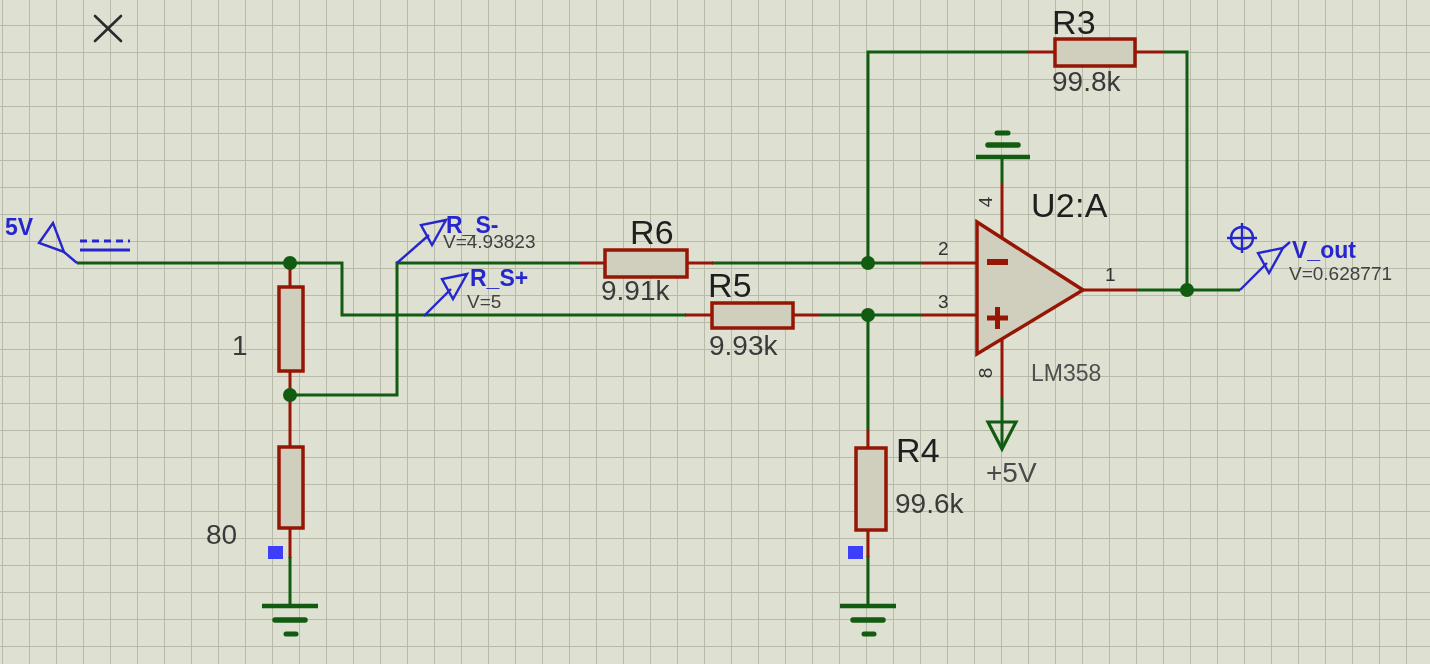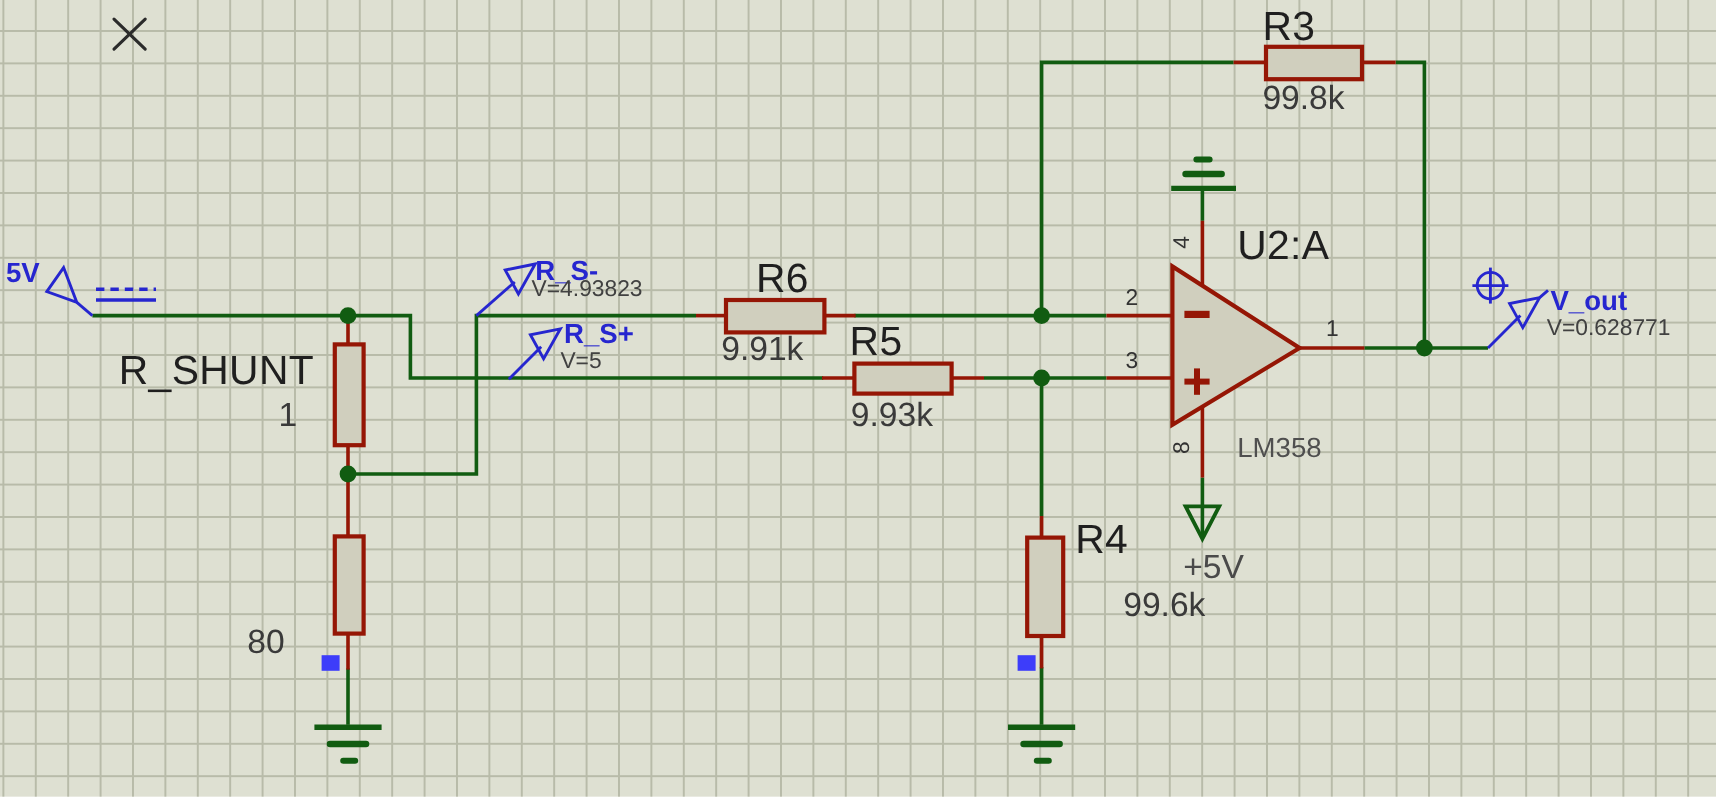--- a/index.html
+++ b/index.html
@@ -186,42 +186,41 @@
     </g>
 
     <g fill="var(--marker-blue)">
       <rect x="268" y="546" width="15" height="13"></rect>
       <rect x="848" y="546" width="15" height="13"></rect>
     </g>
   </svg>
 
   <div class="t probe-name" style="left:5px;top:215px;">5V</div>
 
-  <div class="t ref" style="left:99px;top:292px;">R_SHUNT</div>
   <div class="t val" style="left:232px;top:331px;">1</div>
 
   <div class="t val" style="left:206px;top:488px;margin-top:32px;">80</div>
 
   <div class="t probe-name" style="left:446px;top:213px;">R_S-</div>
   <div class="t probe-val" style="left:443px;top:232px;">V=4.93823</div>
 
   <div class="t probe-name" style="left:470px;top:266px;text-align:right;">R_S+</div>
   <div class="t probe-val" style="left:467px;top:292px;">V=5</div>
 
   <div class="t ref" style="left:602px;top:215px;margin-left:28px;">R6</div>
   <div class="t val" style="left:601px;top:276px;">9.91k</div>
 
   <div class="t ref" style="left:708px;top:268px;">R5</div>
   <div class="t val" style="left:709px;top:331px;">9.93k</div>
 
   <div class="t ref" style="left:1052px;top:5px;">R3</div>
   <div class="t val" style="left:1052px;top:67px;">99.8k</div>
 
   <div class="t ref" style="left:896px;top:433px;">R4</div>
-  <div class="t val" style="left:895px;top:489px;padding-left:41px;">99.6k</div>
+  <div class="t val" style="left:895px;top:489px;">99.6k</div>
 
   <div class="t ref" style="left:1031px;top:188px;">U2:A</div>
   <div class="t part" style="left:1031px;top:361px;">LM358</div>
 
   <div class="t pin-num" style="left:938px;top:239px;">2</div>
   <div class="t pin-num" style="left:938px;top:292px;">3</div>
   <div class="t pin-num" style="left:1105px;top:265px;">1</div>
   <div class="t pin-num vrot" style="left:974px;top:192px;">4</div>
   <div class="t pin-num vrot" style="left:974px;top:363px;">8</div>
 

